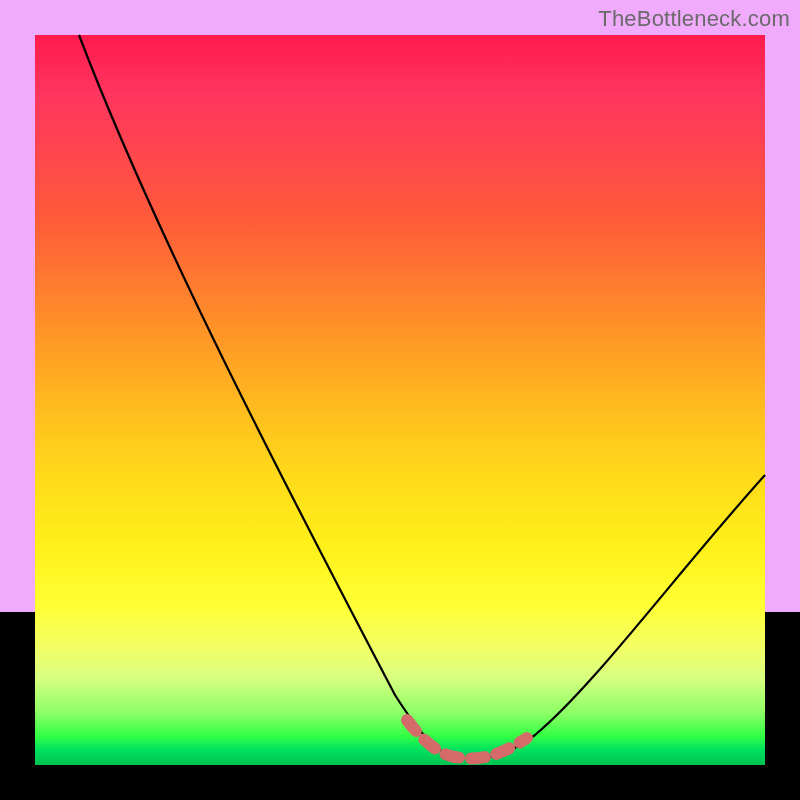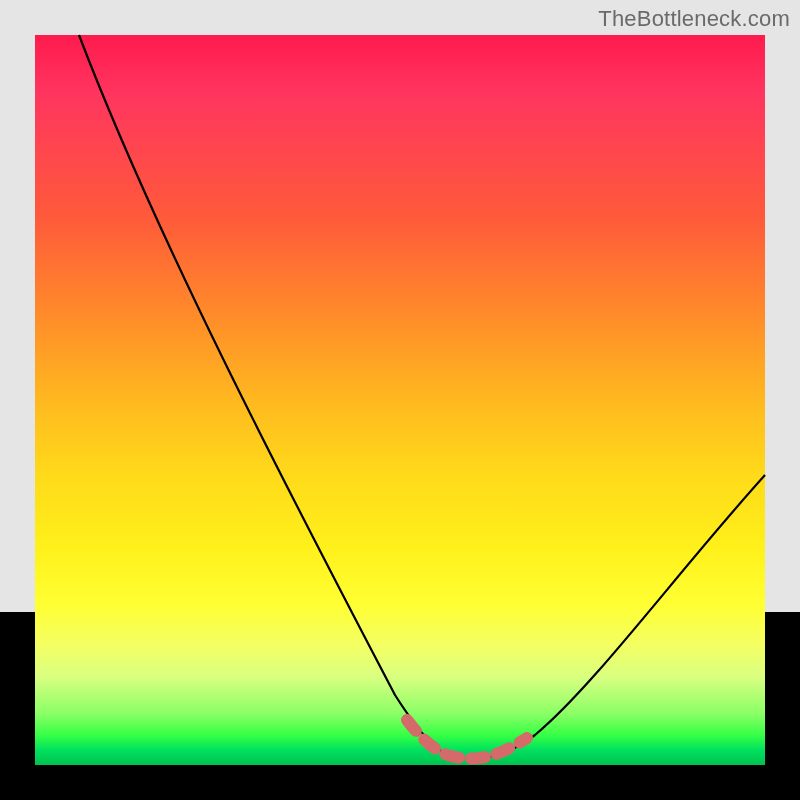--- a/index.html
+++ b/index.html
@@ -8,21 +8,21 @@
     width: 800px;
     height: 800px;
     background: #000;
     overflow: hidden;
     font-family: Arial, Helvetica, sans-serif;
   }
   .frame {
     position: relative;
     width: 800px;
     height: 612px;
-    background: #e5e5e5;
+    background: #f0abfc;
   }
   .plot-area {
     position: absolute;
     left: 35px;
     top: 35px;
     width: 730px;
     height: 730px;
     
     background: linear-gradient(to bottom,
       #ff1a4d 0%,

